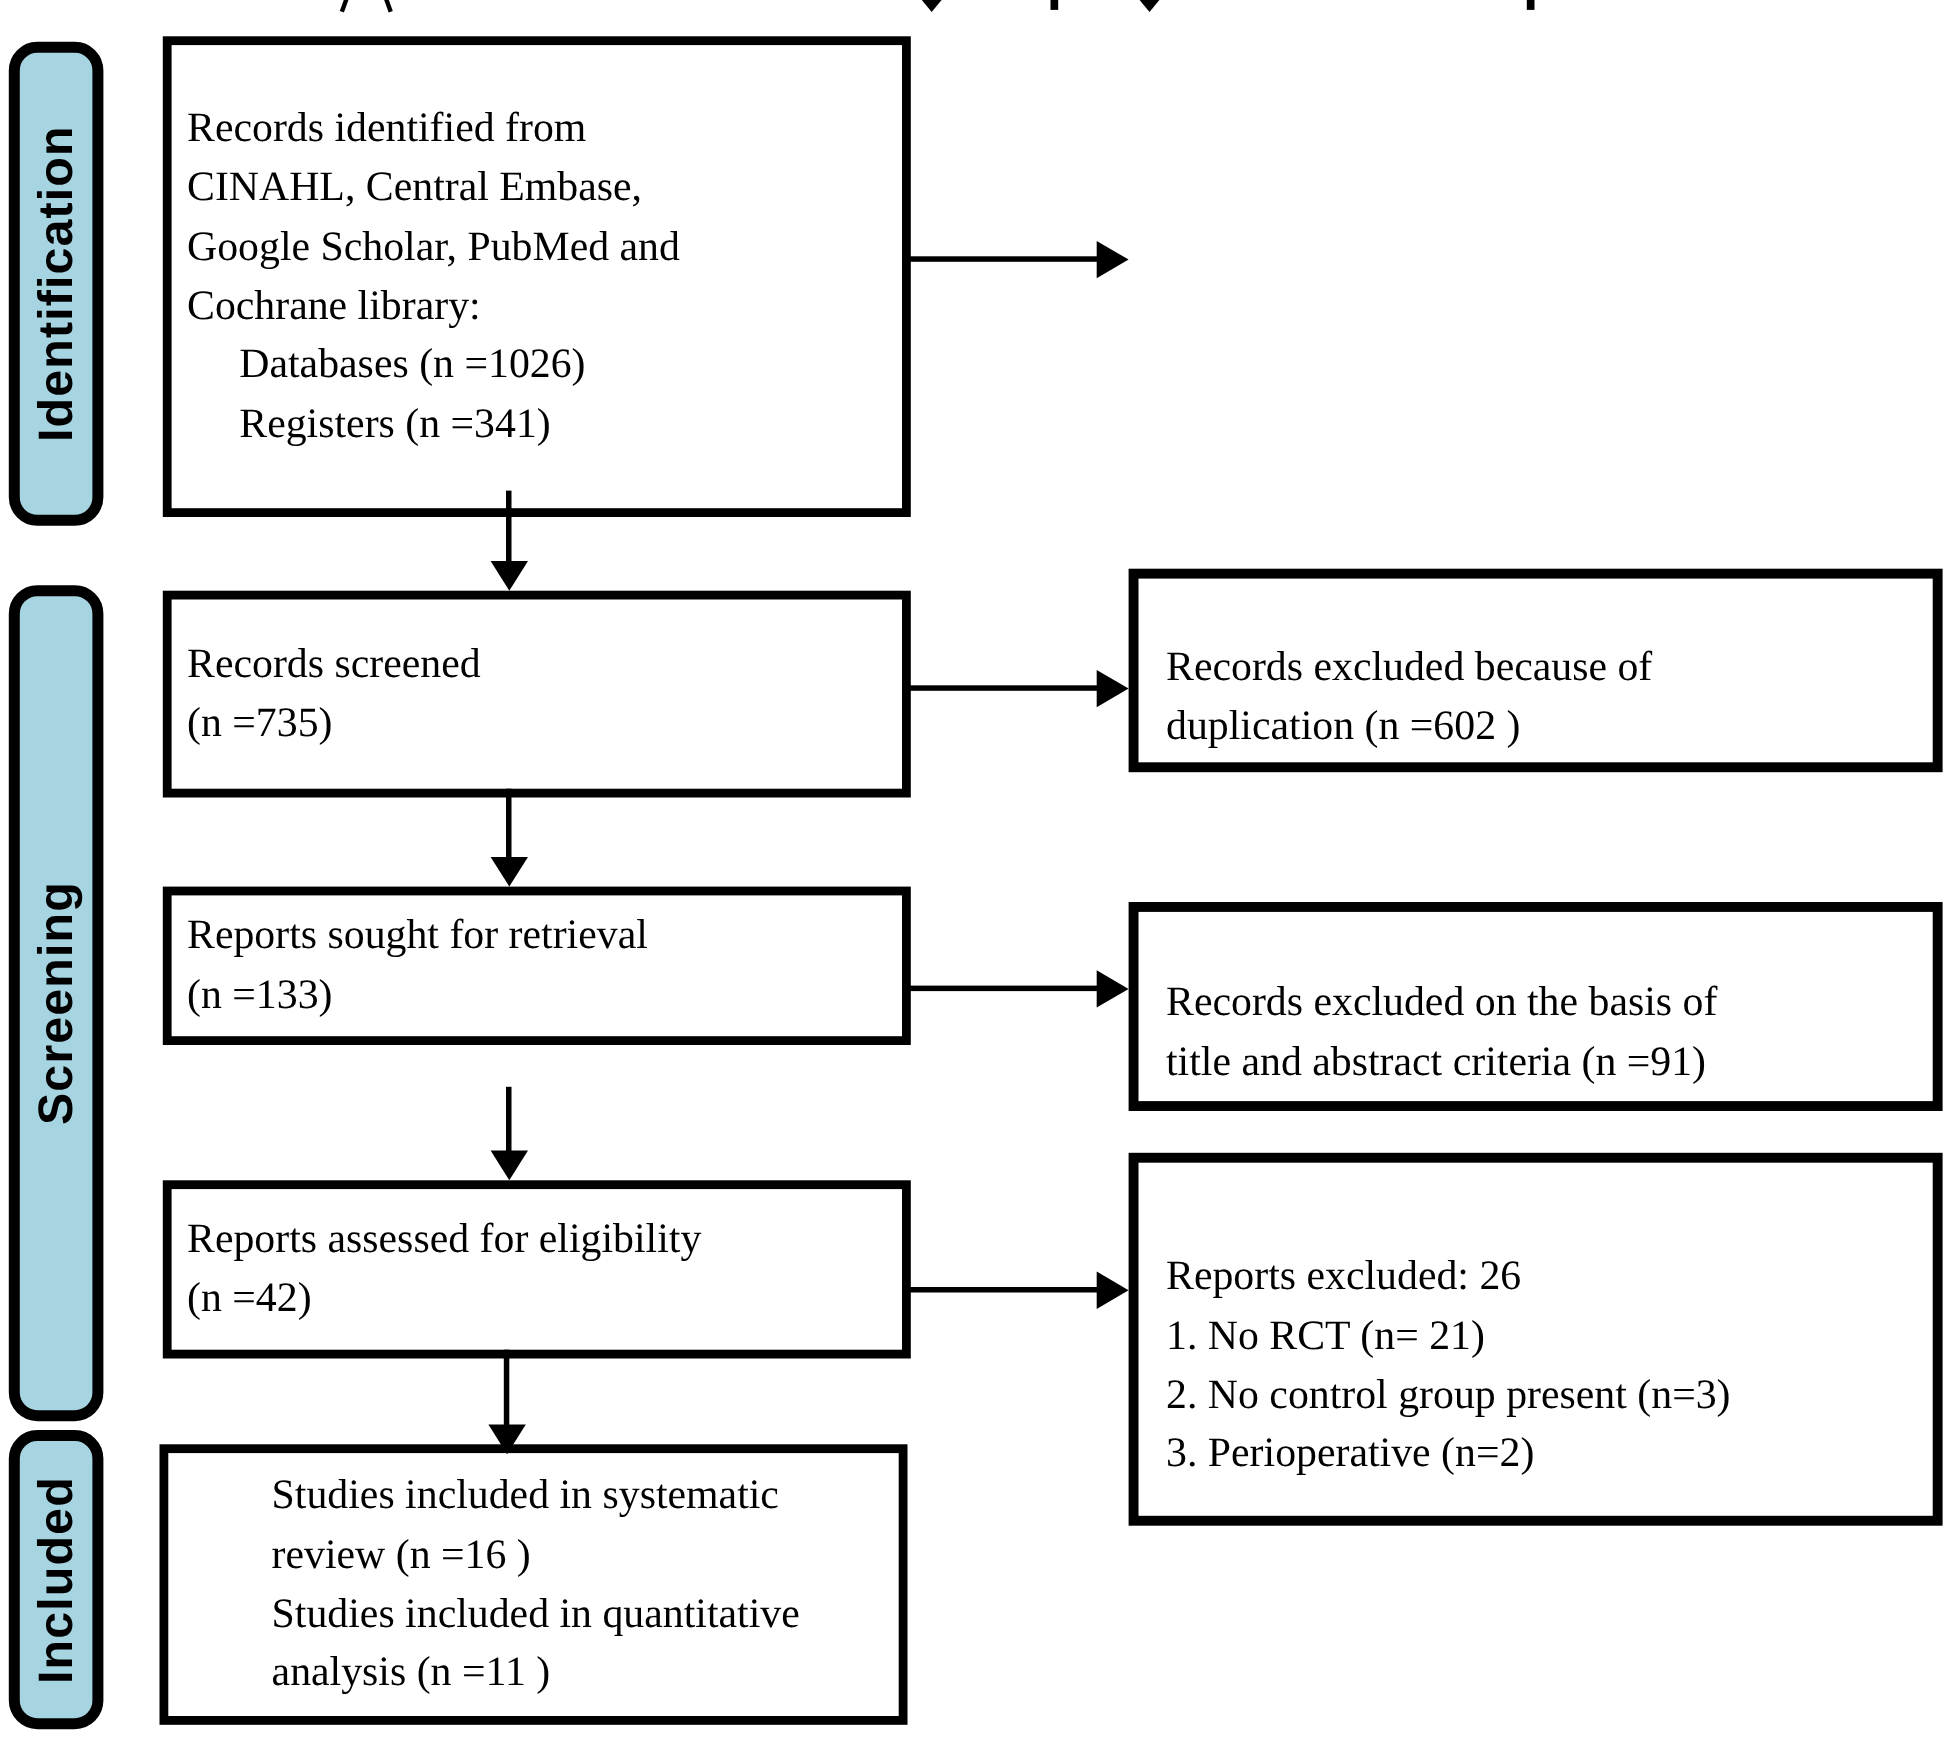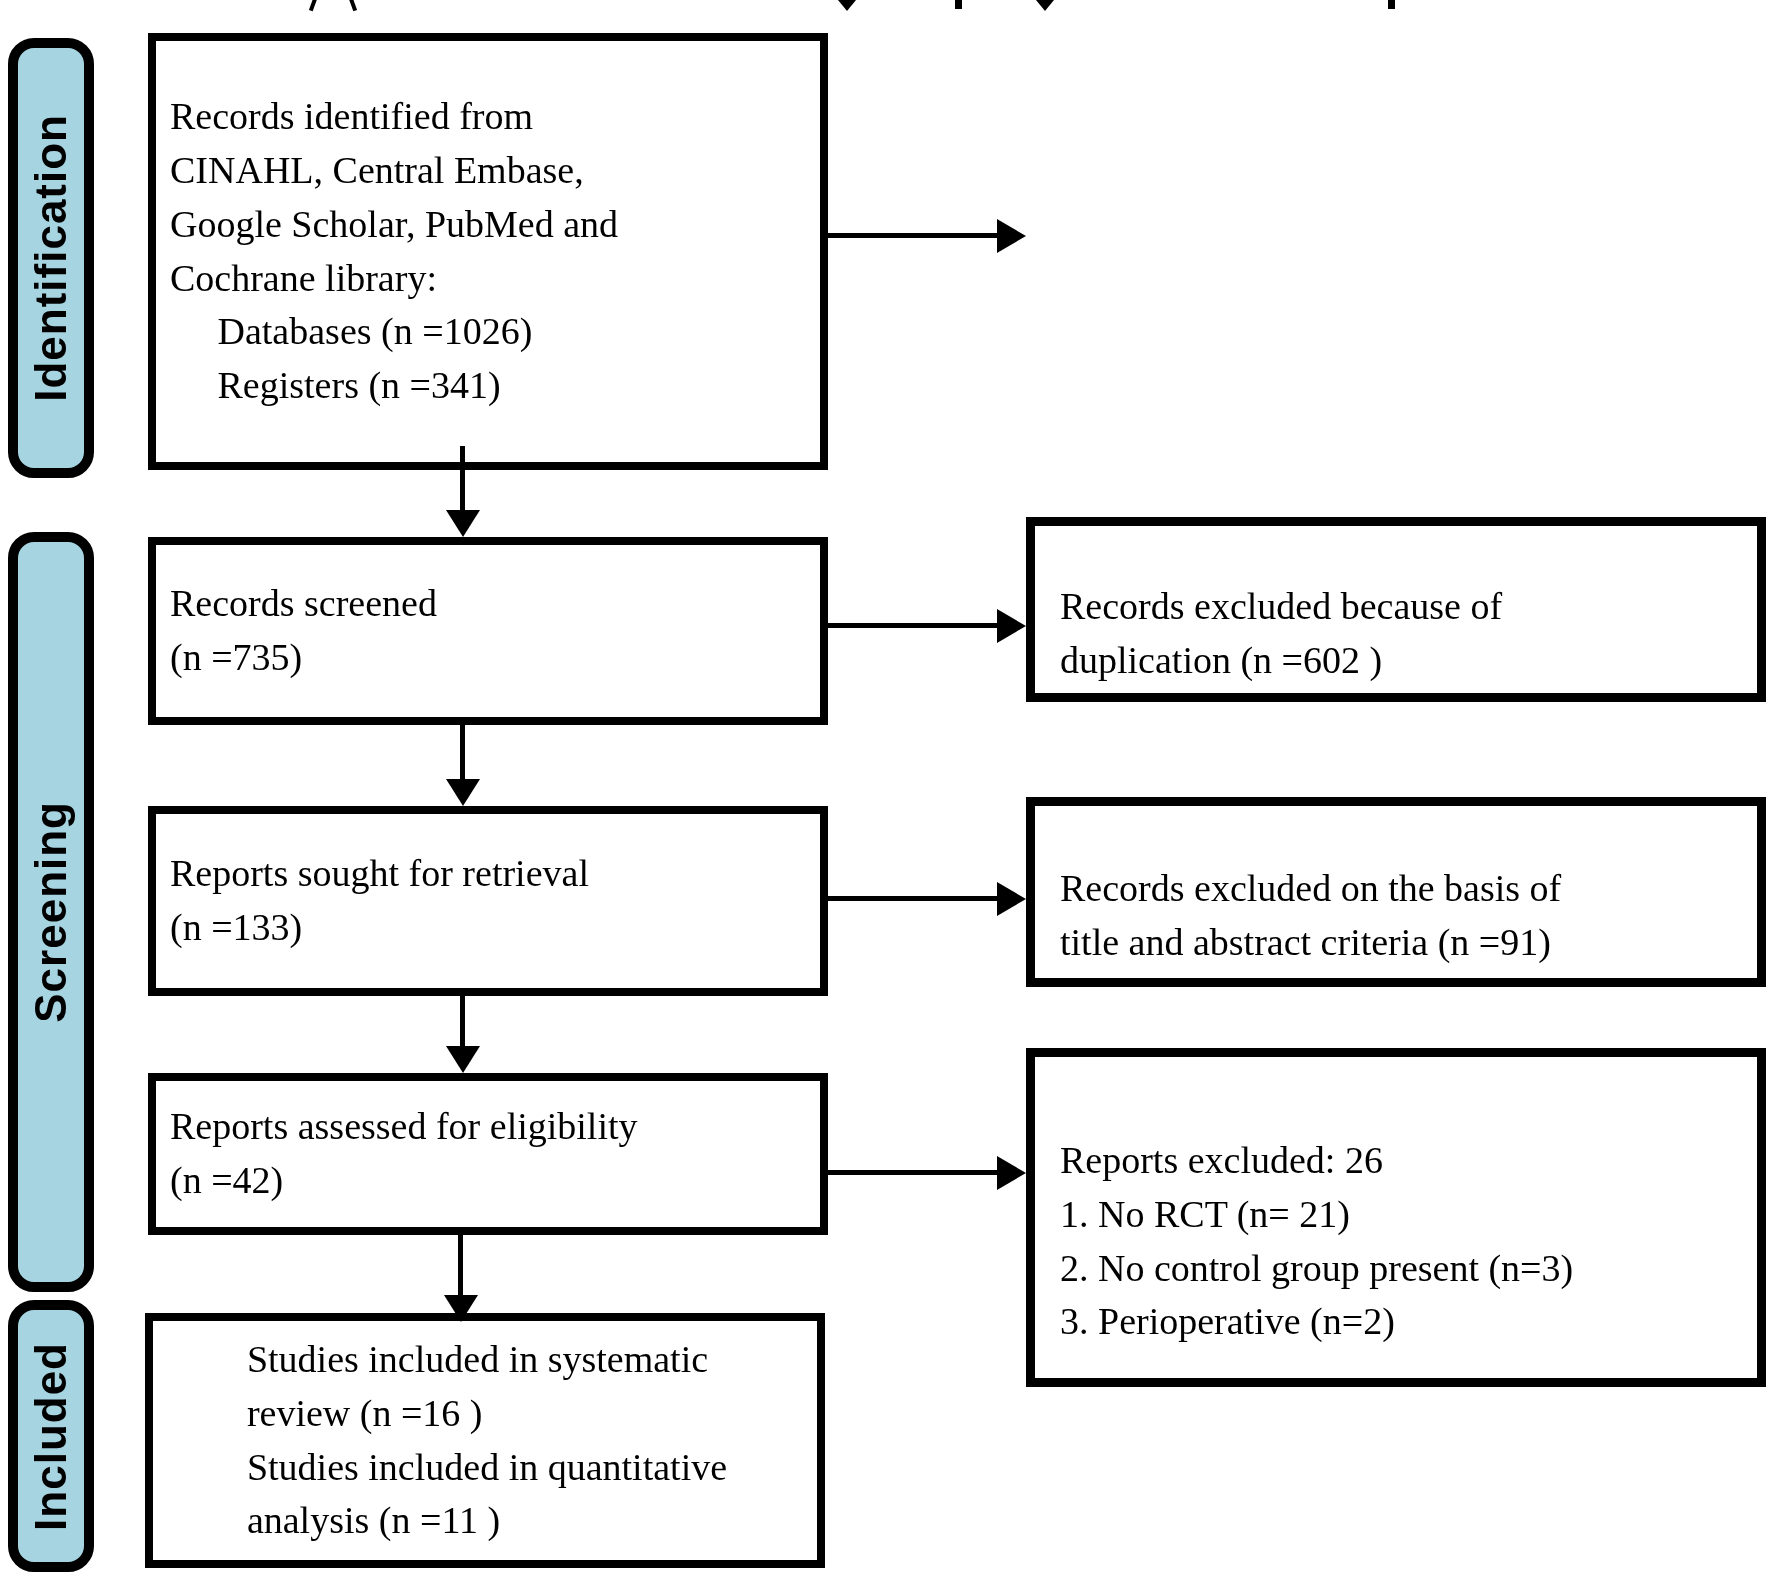--- a/index.html
+++ b/index.html
@@ -121,21 +121,21 @@
 Cochrane library:
      Databases (n =1026)
      Registers (n =341)</div>
   </div>
 
   <div class="box left" style="left:148px;top:537px;width:680px;height:188px;">
     <div class="box-text">Records screened
 (n =735)</div>
   </div>
 
-  <div class="box left" style="left:148px;top:806px;width:680px;height:190px;">
+  <div class="box left" style="left:148px;top:806px;width:680px;height:144px;">
     <div class="box-text">Reports sought for retrieval
 (n =133)</div>
   </div>
 
   <div class="box left" style="left:148px;top:1073px;width:680px;height:162px;">
     <div class="box-text">Reports assessed for eligibility
 (n =42)</div>
   </div>
 
   <div class="box left" style="left:145px;top:1313px;width:680px;height:255px;justify-content:center;">
@@ -144,21 +144,21 @@
 Studies included in quantitative
 analysis (n =11 )</div>
   </div>
 
 
   <div class="box right" style="left:1026px;top:517px;width:740px;height:185px;">
     <div class="box-text">Records excluded because of
 duplication (n =602 )</div>
   </div>
 
-  <div class="box right" style="left:1026px;top:797px;width:740px;height:190px;align-items:center;">
+  <div class="box right" style="left:1026px;top:820px;width:740px;height:190px;align-items:center;">
     <div class="box-text">Records excluded on the basis of
 title and abstract criteria (n =91)</div>
   </div>
 
   <div class="box right" style="left:1026px;top:1048px;width:740px;height:339px;">
     <div class="box-text">Reports excluded: 26
 1. No RCT (n= 21)
 2. No control group present (n=3)
 3. Perioperative (n=2)</div>
   </div>

